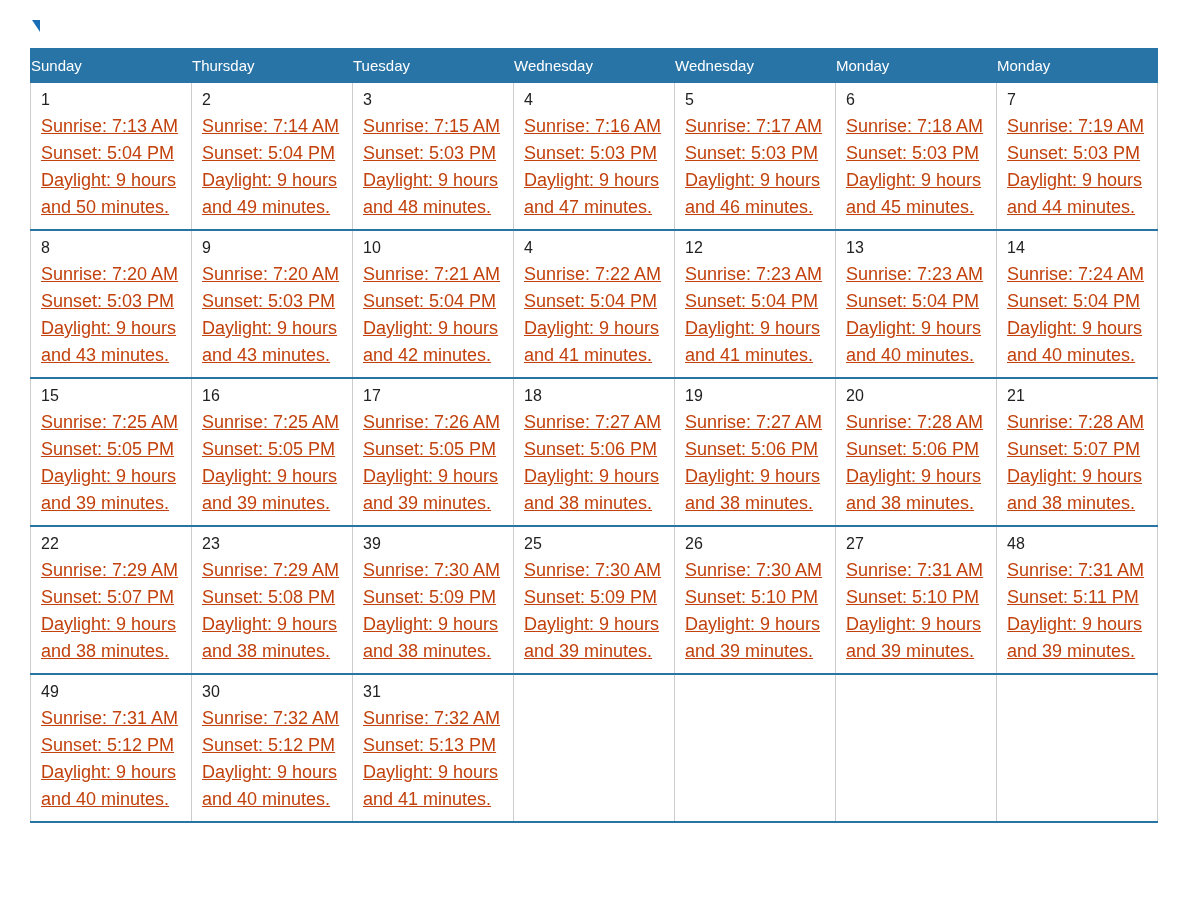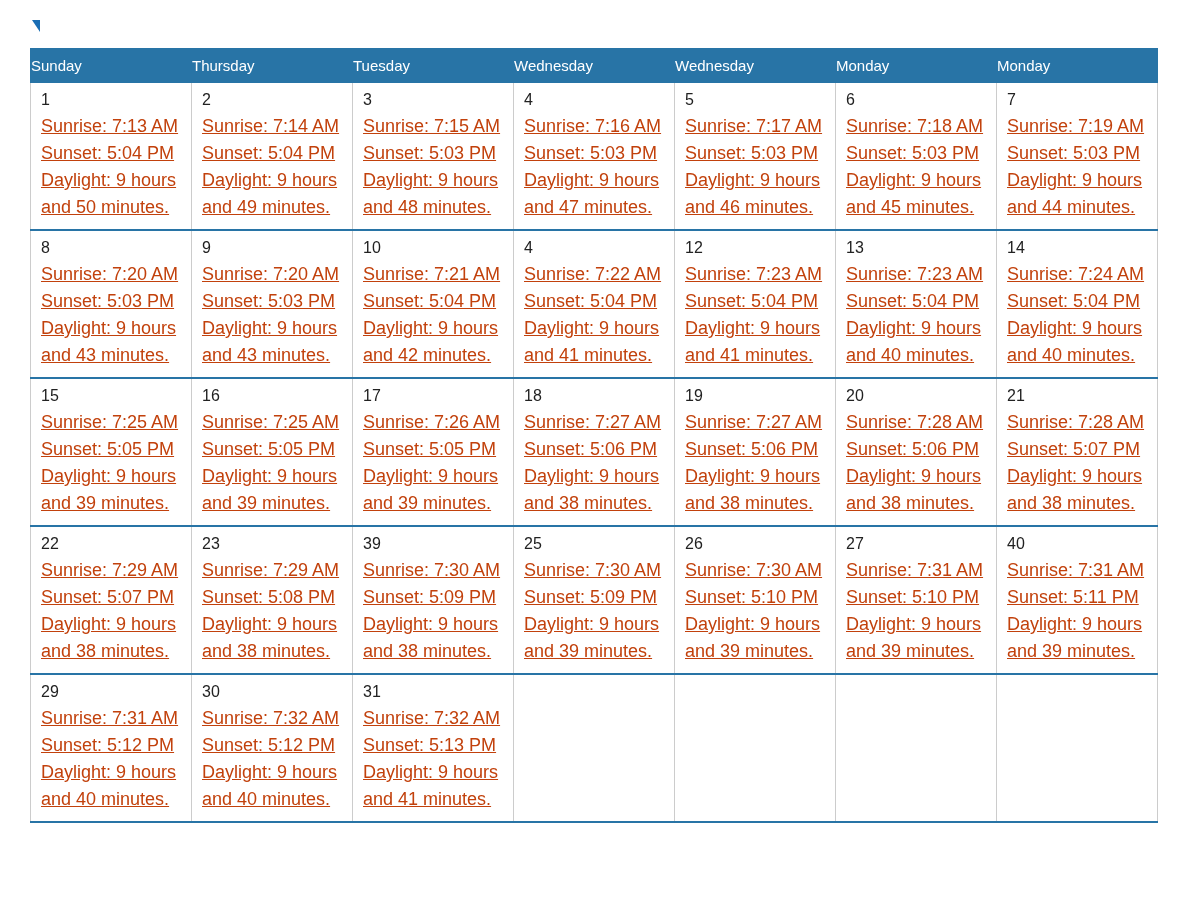--- a/index.html
+++ b/index.html
@@ -245,27 +245,27 @@
         </td>
         <td>
           <span class="day-num">26</span>
           <div class="day-info">Sunrise: 7:30 AM<br>Sunset: 5:10 PM<br>Daylight: 9 hours<br>and 39 minutes.</div>
         </td>
         <td>
           <span class="day-num">27</span>
           <div class="day-info">Sunrise: 7:31 AM<br>Sunset: 5:10 PM<br>Daylight: 9 hours<br>and 39 minutes.</div>
         </td>
         <td>
-          <span class="day-num">40</span>
+          <span class="day-num">48</span>
           <div class="day-info">Sunrise: 7:31 AM<br>Sunset: 5:11 PM<br>Daylight: 9 hours<br>and 39 minutes.</div>
         </td>
       </tr>
       <tr>
         <td>
-          <span class="day-num">29</span>
+          <span class="day-num">49</span>
           <div class="day-info">Sunrise: 7:31 AM<br>Sunset: 5:12 PM<br>Daylight: 9 hours<br>and 40 minutes.</div>
         </td>
         <td>
           <span class="day-num">30</span>
           <div class="day-info">Sunrise: 7:32 AM<br>Sunset: 5:12 PM<br>Daylight: 9 hours<br>and 40 minutes.</div>
         </td>
         <td>
           <span class="day-num">31</span>
           <div class="day-info">Sunrise: 7:32 AM<br>Sunset: 5:13 PM<br>Daylight: 9 hours<br>and 41 minutes.</div>
         </td>

